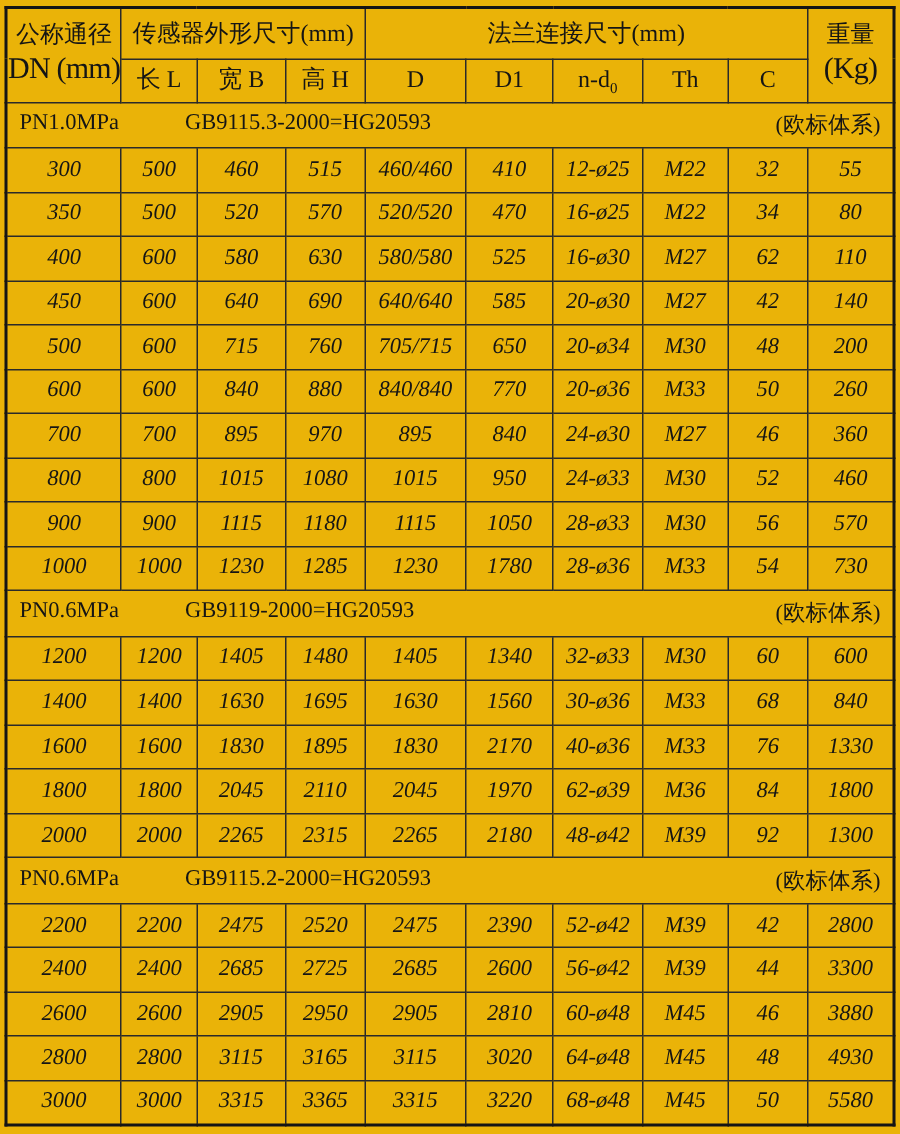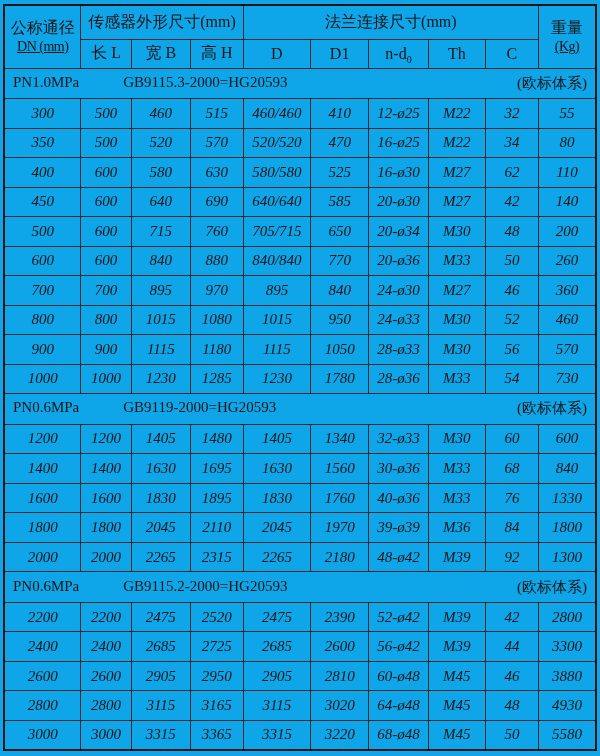--- a/index.html
+++ b/index.html
@@ -7,21 +7,21 @@
     padding: 0;
     background: #ffffff;
     width: 600px;
     height: 756px;
     overflow: hidden;
   }
   .page {
     position: relative;
     width: 600px;
     height: 756px;
-    background: #0ea5e9;
+    background: #eab308;
     font-family: "Liberation Serif", "DejaVu Serif", serif;
     color: #151515;
   }
   table.spec {
     position: absolute;
     left: 3px;
     top: 4px;
     width: 594px;
     height: 747px;
     border-collapse: collapse;
@@ -41,23 +41,22 @@
     white-space: nowrap;
   }
   table.spec thead th {
     font-size: 16px;
   }
   .hdr-2line {
     line-height: 1.25;
   }
   .hdr-2line .sub-line {
     display: block;
-    font-size: 14px;
+    font-size: 20px;
     letter-spacing: -0.5px;
-    text-decoration: underline;
   }
   .hdr-2line .top-line {
     display: block;
     font-size: 16px;
   }
   th sub {
     font-size: 10px;
     line-height: 0;
   }
   tr.hdr-row-1 { height: 34px; }
@@ -267,34 +266,34 @@
           <td>M33</td>
           <td>68</td>
           <td>840</td>
         </tr>
         <tr class="data-row">
           <td>1600</td>
           <td>1600</td>
           <td>1830</td>
           <td>1895</td>
           <td>1830</td>
-          <td>1760</td>
+          <td>2170</td>
           <td>40-ø36</td>
           <td>M33</td>
           <td>76</td>
           <td>1330</td>
         </tr>
         <tr class="data-row">
           <td>1800</td>
           <td>1800</td>
           <td>2045</td>
           <td>2110</td>
           <td>2045</td>
           <td>1970</td>
-          <td>39-ø39</td>
+          <td>62-ø39</td>
           <td>M36</td>
           <td>84</td>
           <td>1800</td>
         </tr>
         <tr class="data-row">
           <td>2000</td>
           <td>2000</td>
           <td>2265</td>
           <td>2315</td>
           <td>2265</td>

